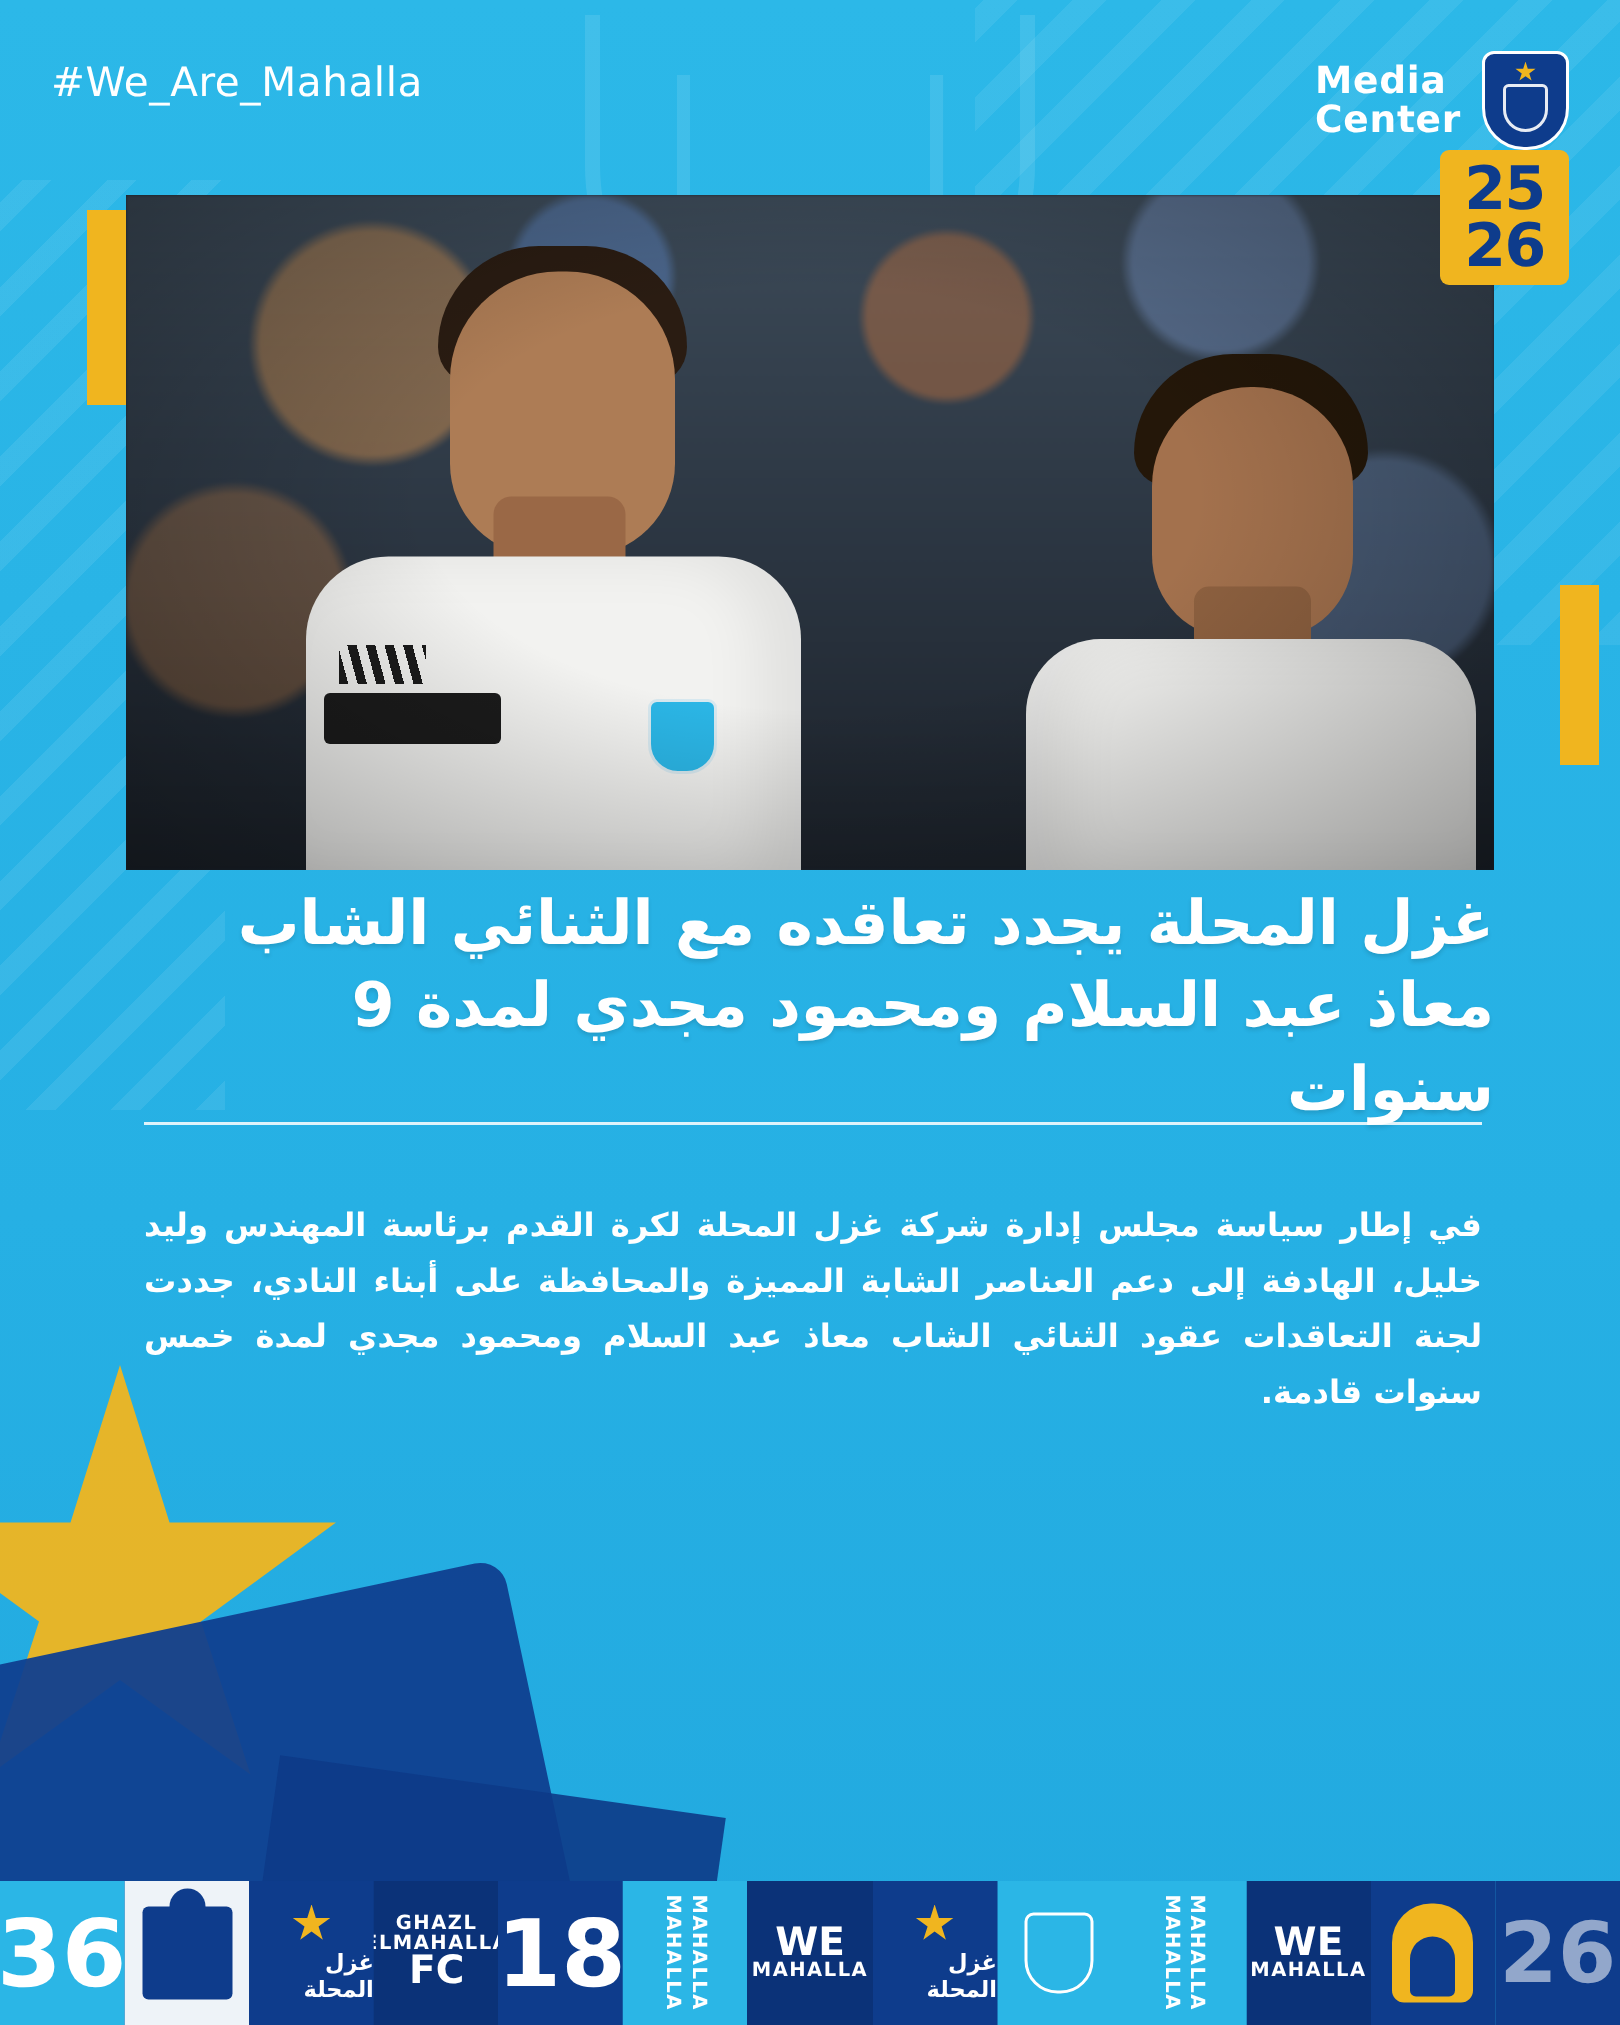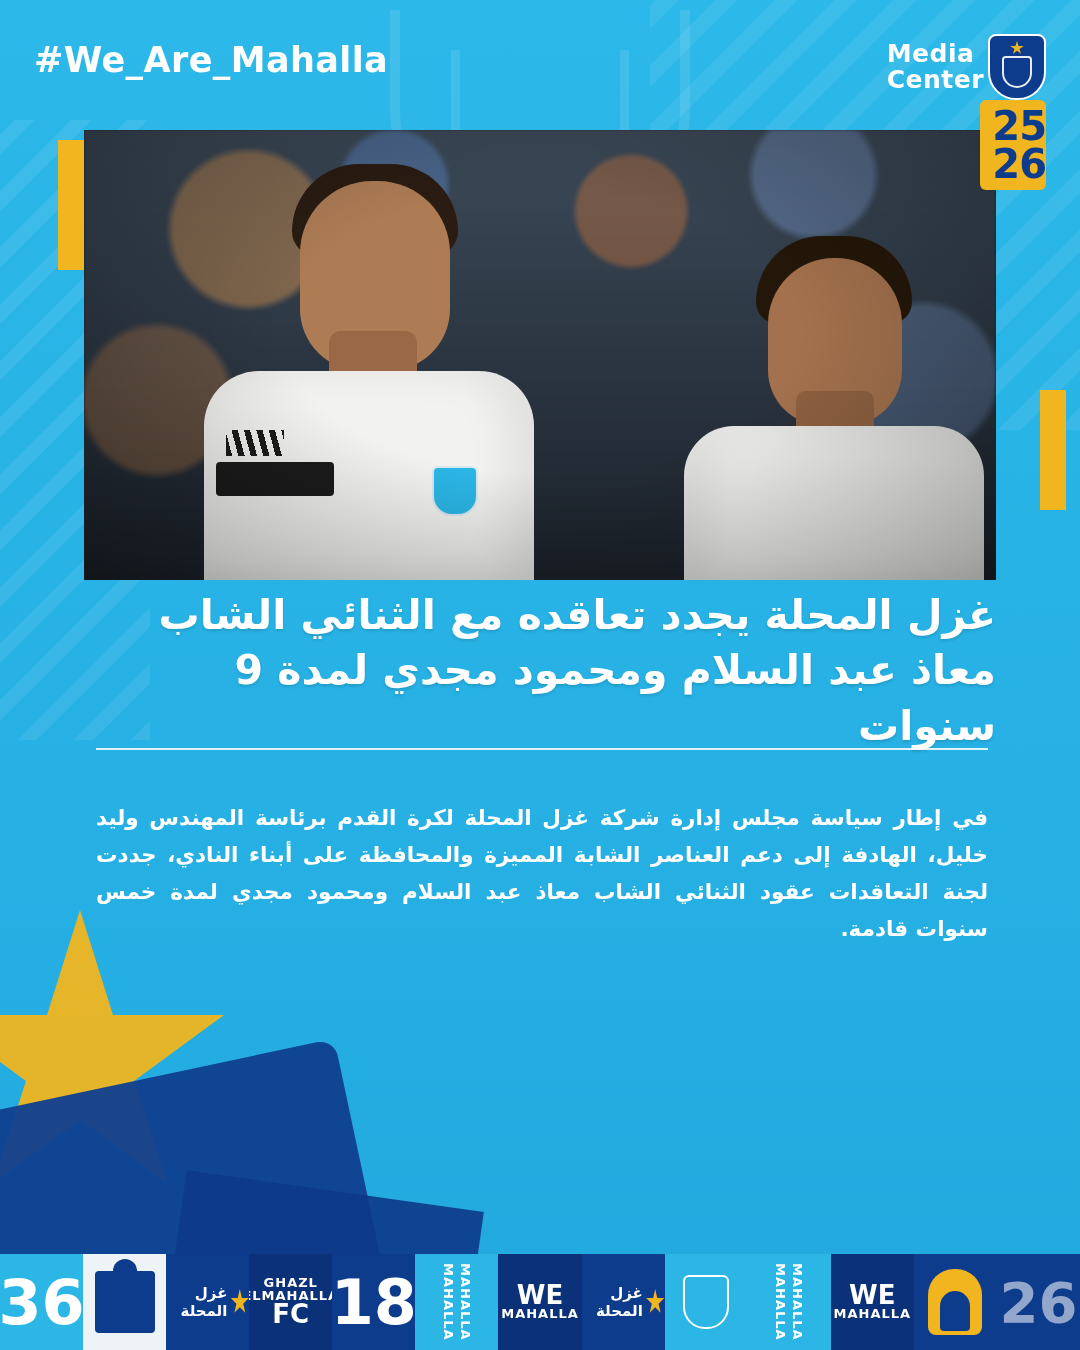--- a/index.html
+++ b/index.html
@@ -91,21 +91,21 @@
     padding: 0 34px;
     display: flex;
     align-items: flex-start;
     justify-content: space-between;
     z-index: 6;
   }
   .brand {
     display: flex;
     flex-direction: row-reverse;
     align-items: center;
-    gap: 4px;
+    gap: 14px;
     direction: ltr;
   }
   .crest {
     width: 58px; height: 66px;
     background: #0e3c8c;
     border: 2px solid #ffffff;
     border-radius: 8px 8px 28px 28px;
     position: relative;
     display: flex;
     align-items: center;
@@ -129,36 +129,37 @@
   .brand-text {
     color: #ffffff;
     line-height: 1.06;
     font-weight: bold;
     font-size: 25px;
     letter-spacing: 0.5px;
     text-align: left;
   }
   .hashtag {
     color: #ffffff;
-    font-size: 35px;
-    font-weight: bold;
+    font-size: 27px;
+    font-weight: normal;
     letter-spacing: 0.4px;
     direction: ltr;
     margin-top: 6px;
   }
 
   
   .season-badge {
     position: absolute;
     top: 100px; right: 34px;
-    width: 66px; height: 90px;
+    width: 86px; height: 90px;
     background: #f0b51f;
     border-radius: 6px;
     display: flex;
     flex-direction: column;
+    align-items: center;
     justify-content: center;
     z-index: 7;
   }
   .season-badge .num {
     color: #0e3c8c;
     font-weight: bold;
     font-size: 40px;
     line-height: 0.95;
     letter-spacing: -1px;
   }
@@ -398,21 +399,21 @@
     border-radius: 4px;
   }
   .f-mosque::before {
     content: "";
     position: absolute; left: 18px; top: -12px;
     width: 24px; height: 26px;
     background: #0e3c8c;
     border-radius: 12px 12px 0 0;
   }
   .f-stack {
-    display: flex; flex-direction: row;
+    display: flex; flex-direction: column;
     align-items: center; gap: 3px;
   }
   .f-vert {
     writing-mode: vertical-rl;
     color: #ffffff;
     font-size: 13px;
     font-weight: bold;
     letter-spacing: 1px;
     direction: ltr;
   }

